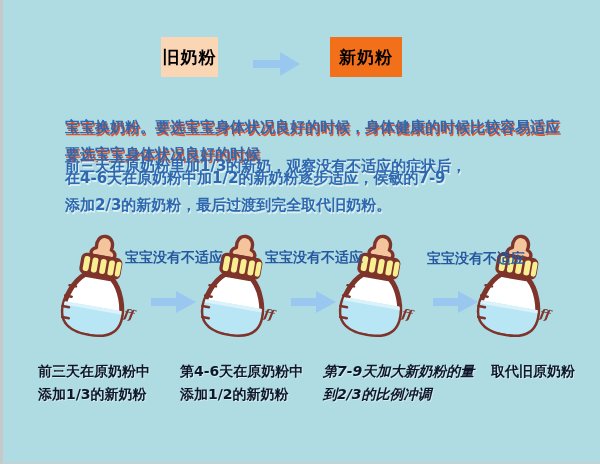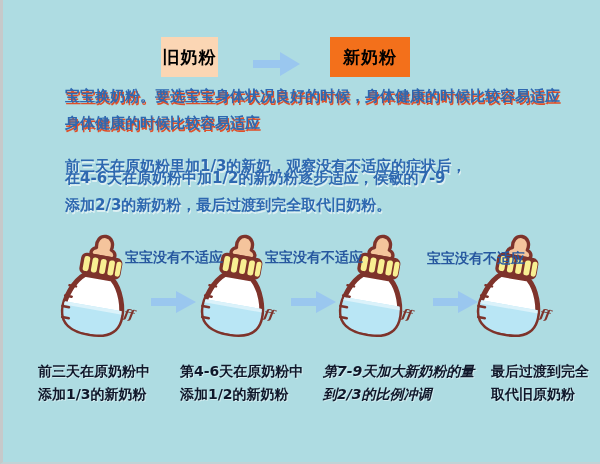--- a/index.html
+++ b/index.html
@@ -10,26 +10,26 @@
     border-left:3px solid #c6c9ca; border-bottom:2px solid #c2d3d6;
   }
   .formula-box {
     position:absolute; top:37px; height:40px;
     display:flex; align-items:center; justify-content:center;
     font-weight:bold; font-size:17px; color:#000000; letter-spacing:1px;
     white-space:nowrap;
     text-align:center;
   }
   .old-box { left:158px; width:57px; background:#fbd6b4; }
-  .new-box { left:327px; width:80px; background:#f3701b; }
+  .new-box { left:327px; width:72px; background:#f3701b; }
   .txt-line {
     position:absolute; left:62px; white-space:nowrap;
     font-size:15px; font-weight:bold; color:#2e68b0;
   }
-  .intro-line { text-shadow:1px 2px 0 #e04f28; }
+  .intro-line { text-shadow:1px 2px 0 #e04f28;margin-top:31px; }
   .steps-line { text-shadow:1px 2px 0 #ddeff2; }
   .arrow { position:absolute; }
   .arrow-label {
     position:absolute; white-space:nowrap;
     font-size:14px; font-weight:bold; color:#27589f;
   }
   .bottle-slot { position:absolute; width:94px; height:107px; transform:rotate(10deg); transform-origin:50% 50%; }
   .caption {
     position:absolute; top:360px; white-space:nowrap;
     font-size:14px; font-weight:bold; color:#0f172a; line-height:23px;
@@ -43,21 +43,21 @@
 
   <div class="formula-box old-box">旧奶粉</div>
 
   <svg class="arrow" style="left:250px; top:51px;" width="48" height="26" viewBox="0 0 48 26">
     <polygon points="0,9 27,9 27,1 47,13 27,25 27,17 0,17" fill="#9ac7ef"></polygon>
   </svg>
 
   <div class="formula-box new-box">新奶粉</div>
 
   <div class="txt-line intro-line" style="top:87px;">宝宝换奶粉。要选宝宝身体状况良好的时候，身体健康的时候比较容易适应</div>
-  <div class="txt-line intro-line" style="top:114px;">身体健康的时候比较容易适应</div>
+  <div class="txt-line intro-line" style="top:114px;">要选宝宝身体状况良好的时候</div>
 
   <div class="txt-line steps-line" style="top:157px;">前三天在原奶粉里加1/3的新奶，观察没有不适应的症状后，</div>
   <div class="txt-line steps-line" style="top:169px;">在4-6天在原奶粉中加1/2的新奶粉逐步适应，侯敏的7-9</div>
   <div class="txt-line steps-line" style="top:196px;">添加2/3的新奶粉，最后过渡到完全取代旧奶粉。</div>
 
   <div class="bottle-slot" style="left:50px; top:232px;">
     <svg width="94" height="107" viewBox="0 0 112 128">
       <path d="M41,30 C37,28 38,22 44,20 C42,12 46,5 53,5 C60,5 64,12 62,20 C68,22 69,28 65,30 Z" fill="#f4c49c" stroke="#7e332b" stroke-width="4" stroke-linejoin="round"></path>
       <rect x="28" y="28" width="50" height="26" rx="7" fill="#7e332b"></rect>
       <rect x="32" y="32" width="7" height="18" rx="3" fill="#f8ef92"></rect>
@@ -164,17 +164,16 @@
   </div>
   <div class="caption" style="left:177px;">
     <div>第4-6天在原奶粉中</div>
     <div>添加1/2的新奶粉</div>
   </div>
   <div class="caption" style="left:320px;font-style:italic;">
     <div>第7-9天加大新奶粉的量</div>
     <div>到2/3的比例冲调</div>
   </div>
   <div class="caption" style="left:488px;">
-    <div>最后过渡到完全</div>
     <div>取代旧原奶粉</div>
   </div>
 
 </div>
 
 </body></html>

